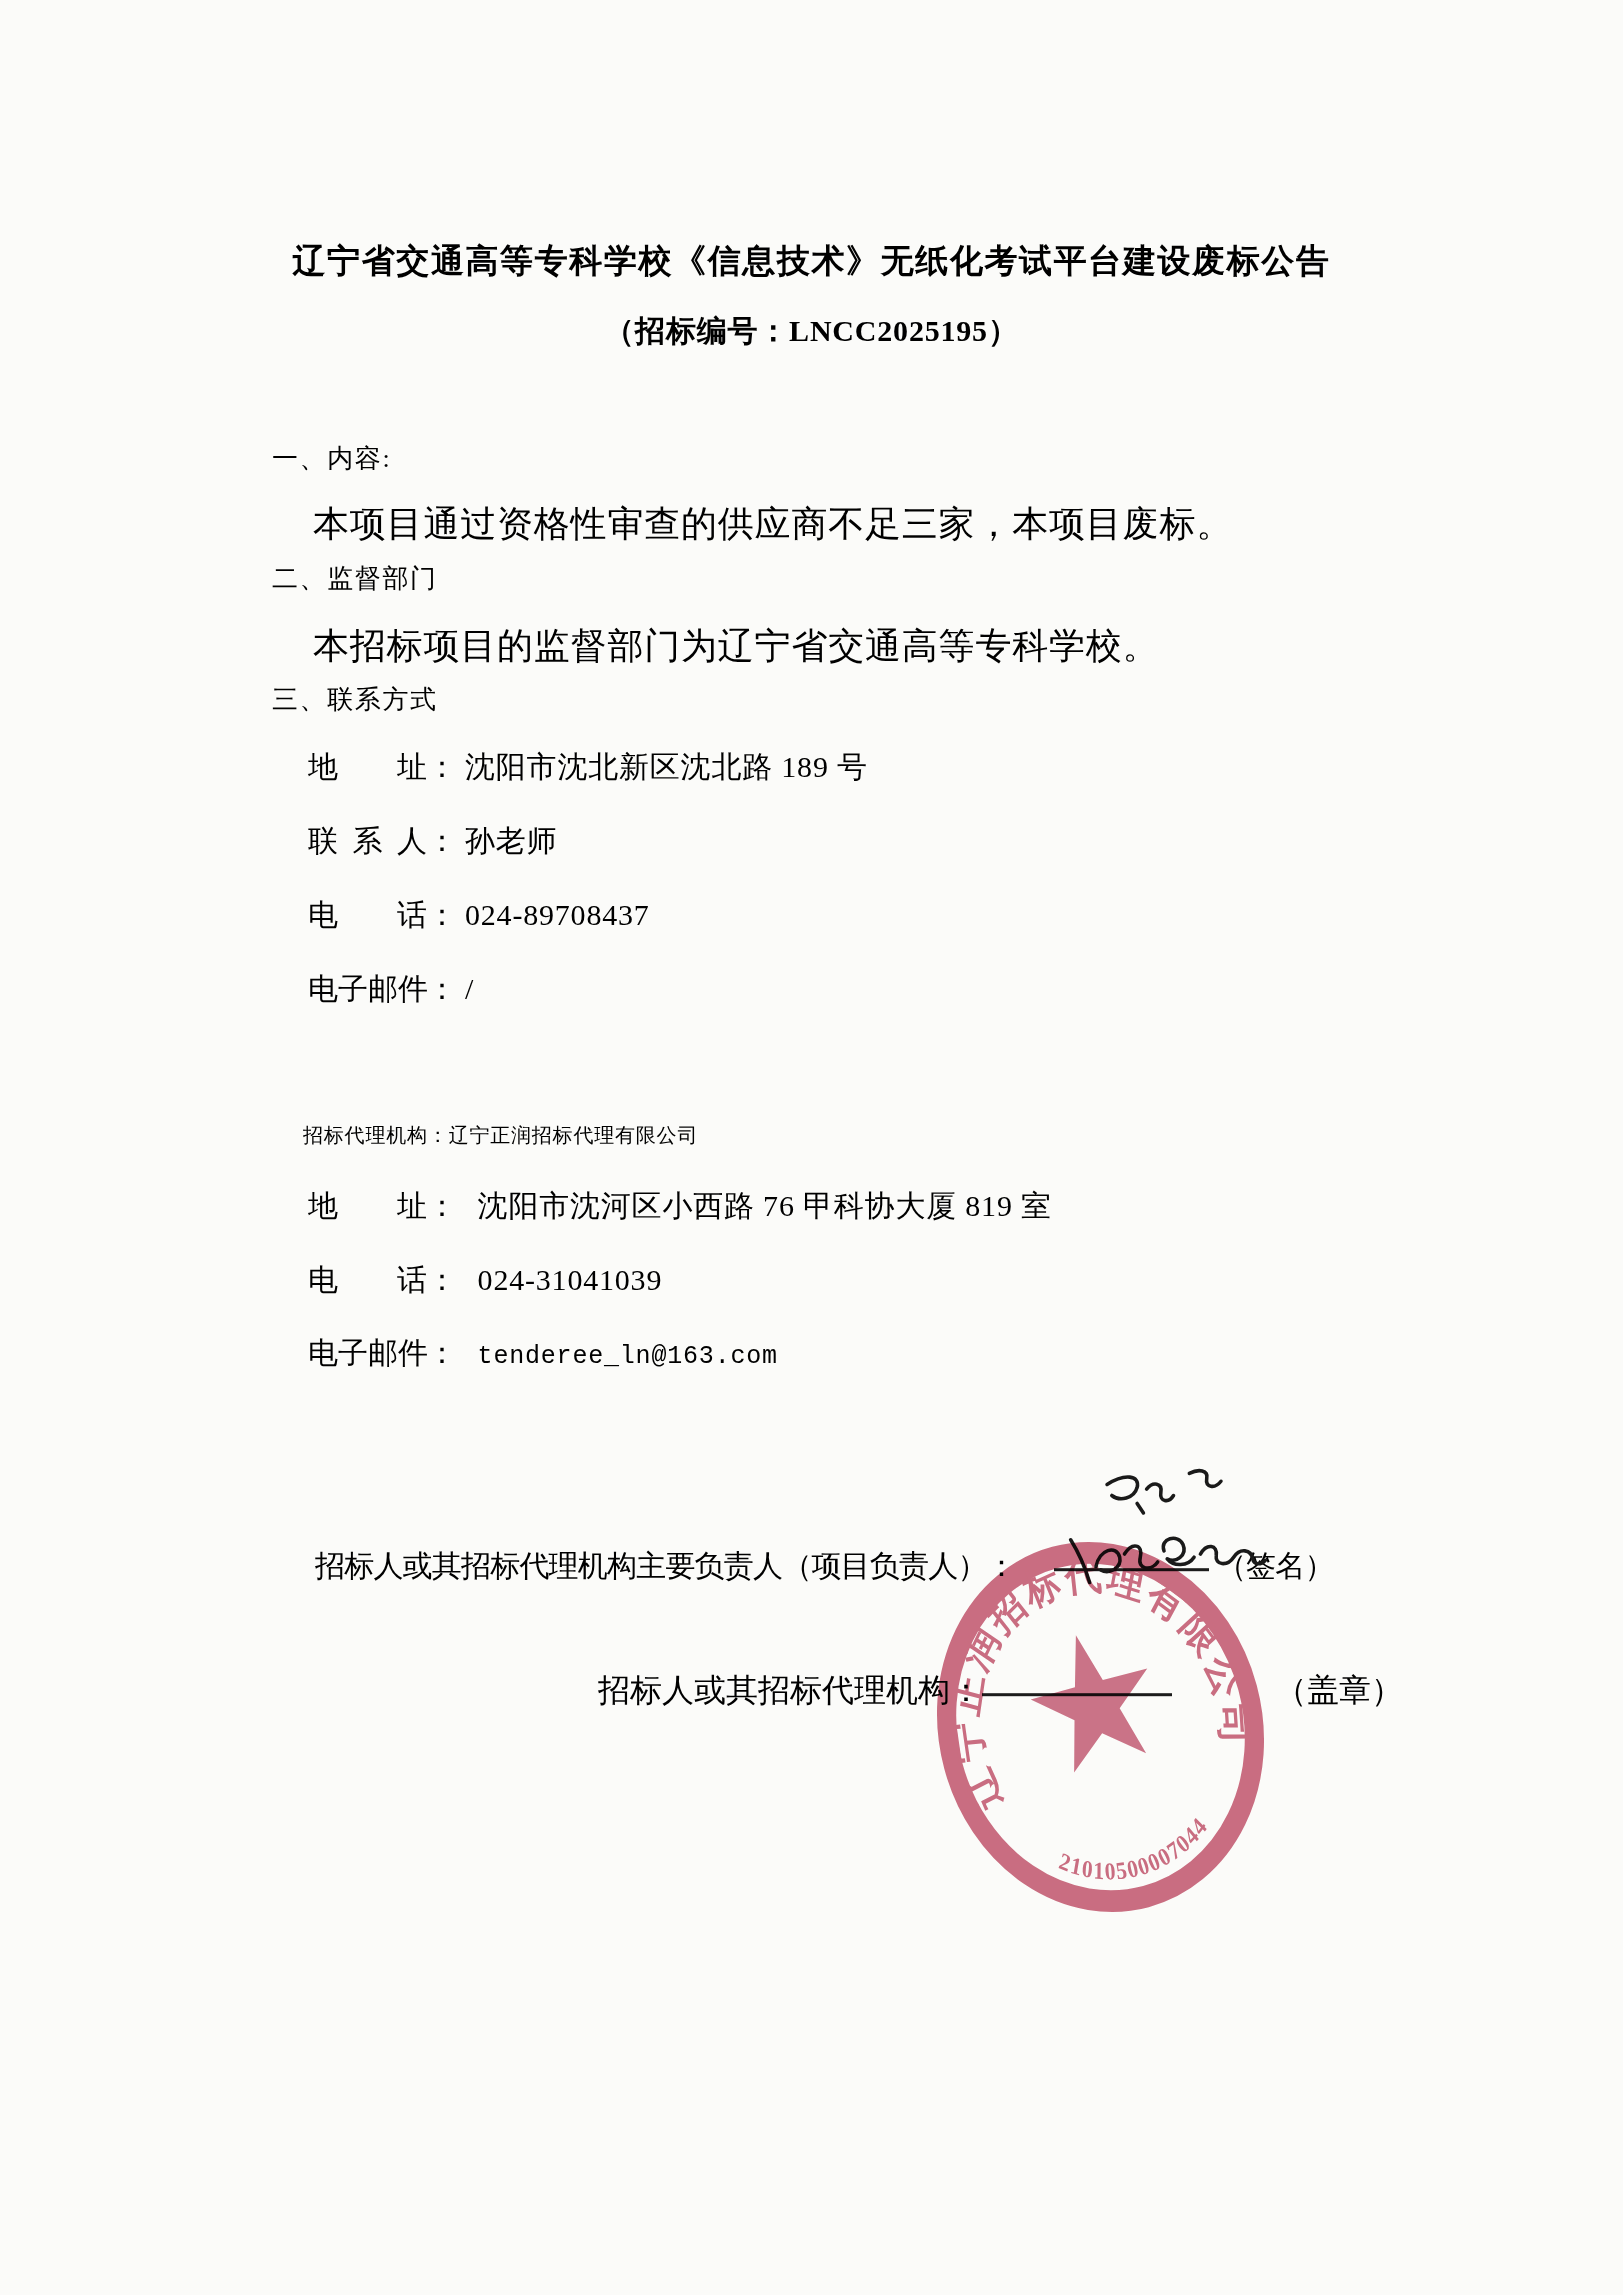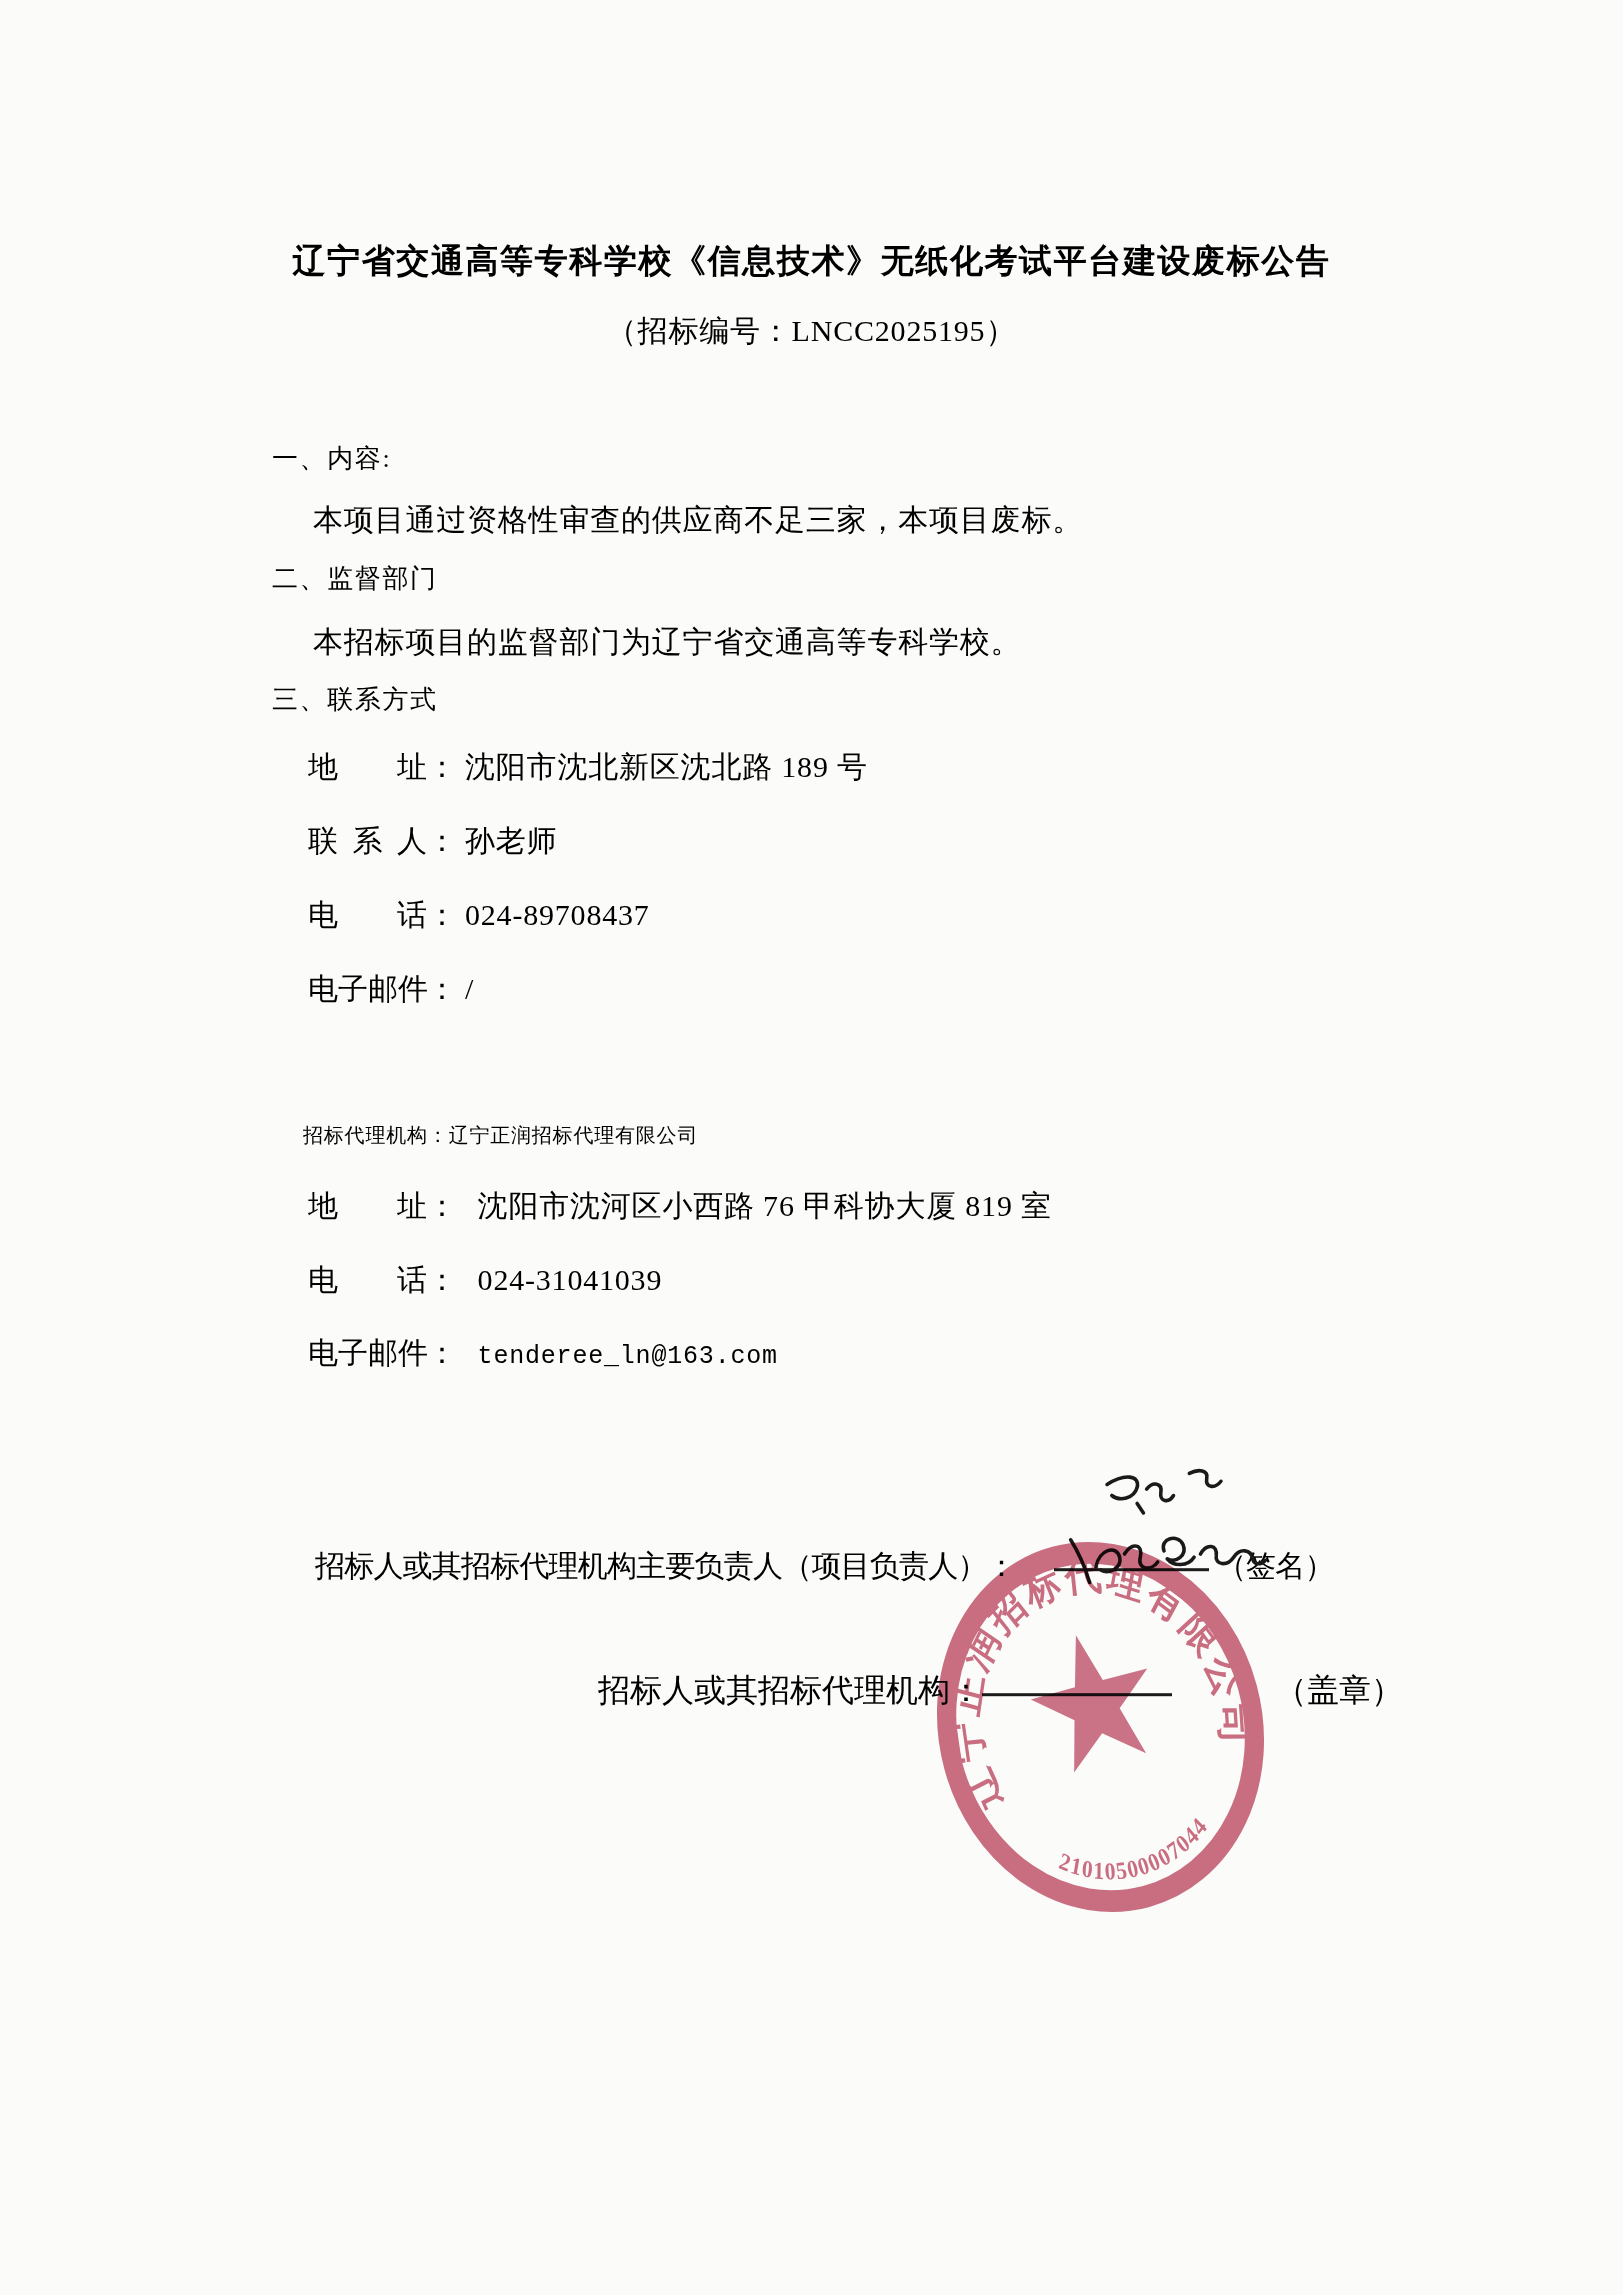--- a/index.html
+++ b/index.html
@@ -12,24 +12,24 @@
     font-family:"Liberation Serif","DejaVu Serif",serif;
     color:#000000;
   }
   .abs{position:absolute;}
   .doc-title{
     left:0;right:0;top:239px;text-align:center;
     font-size:33px;font-weight:600;letter-spacing:1.6px;
   }
   .doc-subtitle{
     left:0;right:0;top:311px;text-align:center;
-    font-size:30px;font-weight:400;letter-spacing:0.8px;
+    font-size:30px;font-weight:700;letter-spacing:0.8px;
   }
   .sec-heading{font-size:26px;font-weight:400;letter-spacing:1.6px;left:272px;}
-  .sec-body{font-size:30px;left:313px;letter-spacing:0.8px;}
+  .sec-body{font-size:36px;left:313px;letter-spacing:0.8px;}
   .h1{top:441px;} .p1{top:500px;}
   .h2{top:561px;} .p2{top:622px;}
   .h3{top:682px;}
   .contact{left:308px;display:flex;flex-direction:column;font-size:30px;}
   .contact.block1{top:747px;row-gap:33px;}
   .contact.block2{top:1186px;row-gap:32.5px;}
   .agency-intro{left:303px;top:1122px;font-size:20px;letter-spacing:0.8px;}
   .c-line{white-space:nowrap;}
   .lbl{
     display:inline-block;width:119px;

